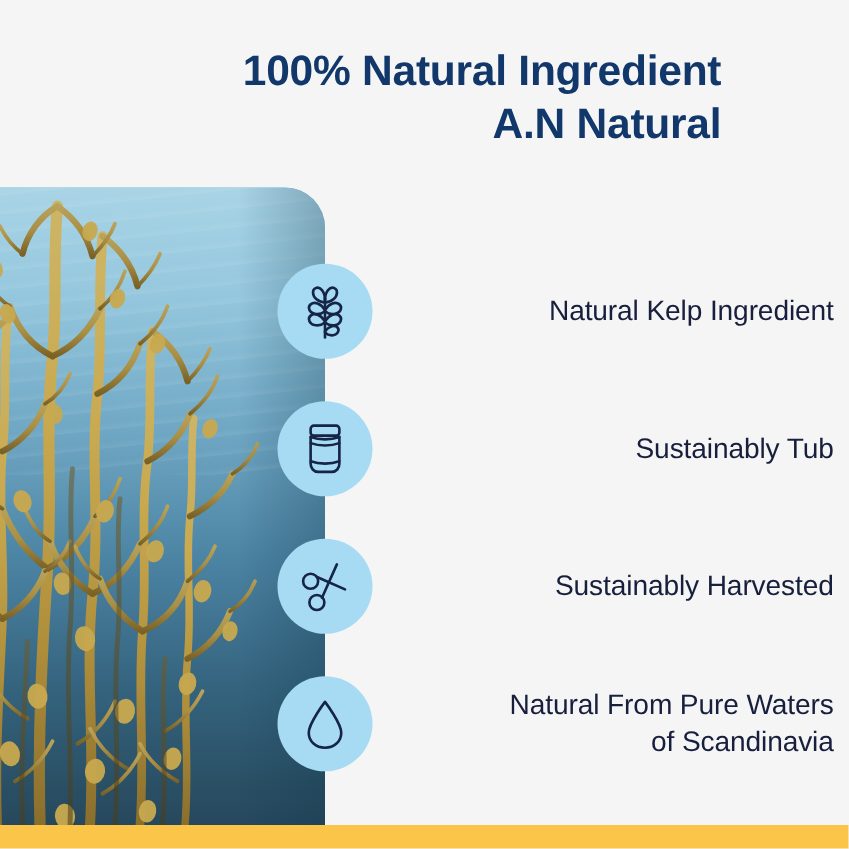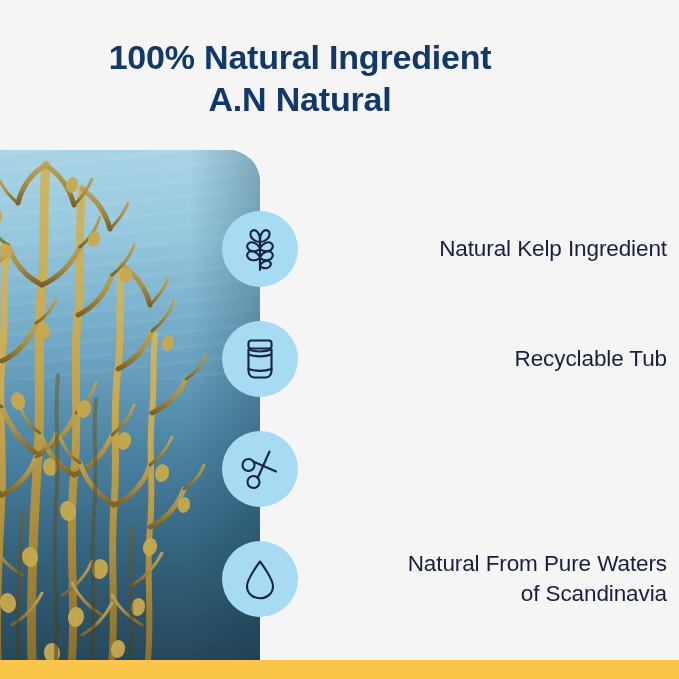--- a/index.html
+++ b/index.html
@@ -19,24 +19,24 @@
     position: relative;
     width: 679px;
     height: 679px;
     background: #f5f5f5;
     overflow: hidden;
   }
 
   
   .title-block {
     position: absolute;
-    left: 12px;
+    left: 1px;
     top: 36px;
     width: 576px;
-    text-align: center;
+    text-align: right;
     z-index: 5;
   }
   .title-line {
     display: block;
     color: #12386b;
     font-family: "Liberation Sans", sans-serif;
     font-weight: bold;
     font-size: 34px;
     line-height: 42px;
     letter-spacing: -0.2px;
@@ -331,33 +331,36 @@
       <div class="icon-badge tub">
         <svg viewBox="0 0 36 42" aria-hidden="true">
           <rect x="6.5" y="2.5" width="23" height="8" rx="2.6"></rect>
           <path d="M6.5 11.5 L6.5 33 C6.5 36.6 9 39.5 12.5 39.5 L23.5 39.5 C27 39.5 29.5 36.6 29.5 33 L29.5 11.5"></path>
           <path d="M6.6 16.5 C10 17.8 13.8 18.4 18 18.4 C22.2 18.4 26 17.8 29.4 16.5"></path>
           <path d="M6.6 31 C10 32.3 13.8 32.9 18 32.9 C22.2 32.9 26 32.3 29.4 31"></path>
           <path d="M6.6 11.6 C10 12.9 13.8 13.5 18 13.5 C22.2 13.5 26 12.9 29.4 11.6"></path>
         </svg>
       </div>
       <div class="feature-label">
-        <span>Recyclable Tub</span>
+        <span>Sustainably Tub</span>
       </div>
     </div>
 
     <div class="feature-row r3">
       <div class="icon-badge cut">
         <svg viewBox="0 0 40 42" aria-hidden="true">
           <circle cx="8.5" cy="17" r="6"></circle>
           <circle cx="13.5" cy="34" r="6"></circle>
           <path d="M13.6 13.6 L36 23.5"></path>
           <path d="M17.6 30.2 L29.5 3.5"></path>
         </svg>
       </div>
+      <div class="feature-label">
+        <span>Sustainably Harvested</span>
+      </div>
     </div>
 
     <div class="feature-row r4">
       <div class="icon-badge drop">
         <svg viewBox="0 0 34 42" aria-hidden="true">
           <path d="M17 3.5 C17 3.5 4 20.5 4 28.2 C4 35.3 9.8 40.2 17 40.2 C24.2 40.2 30 35.3 30 28.2 C30 20.5 17 3.5 17 3.5 Z"></path>
         </svg>
       </div>
       <div class="feature-label">
         <span>Natural From Pure Waters</span>

